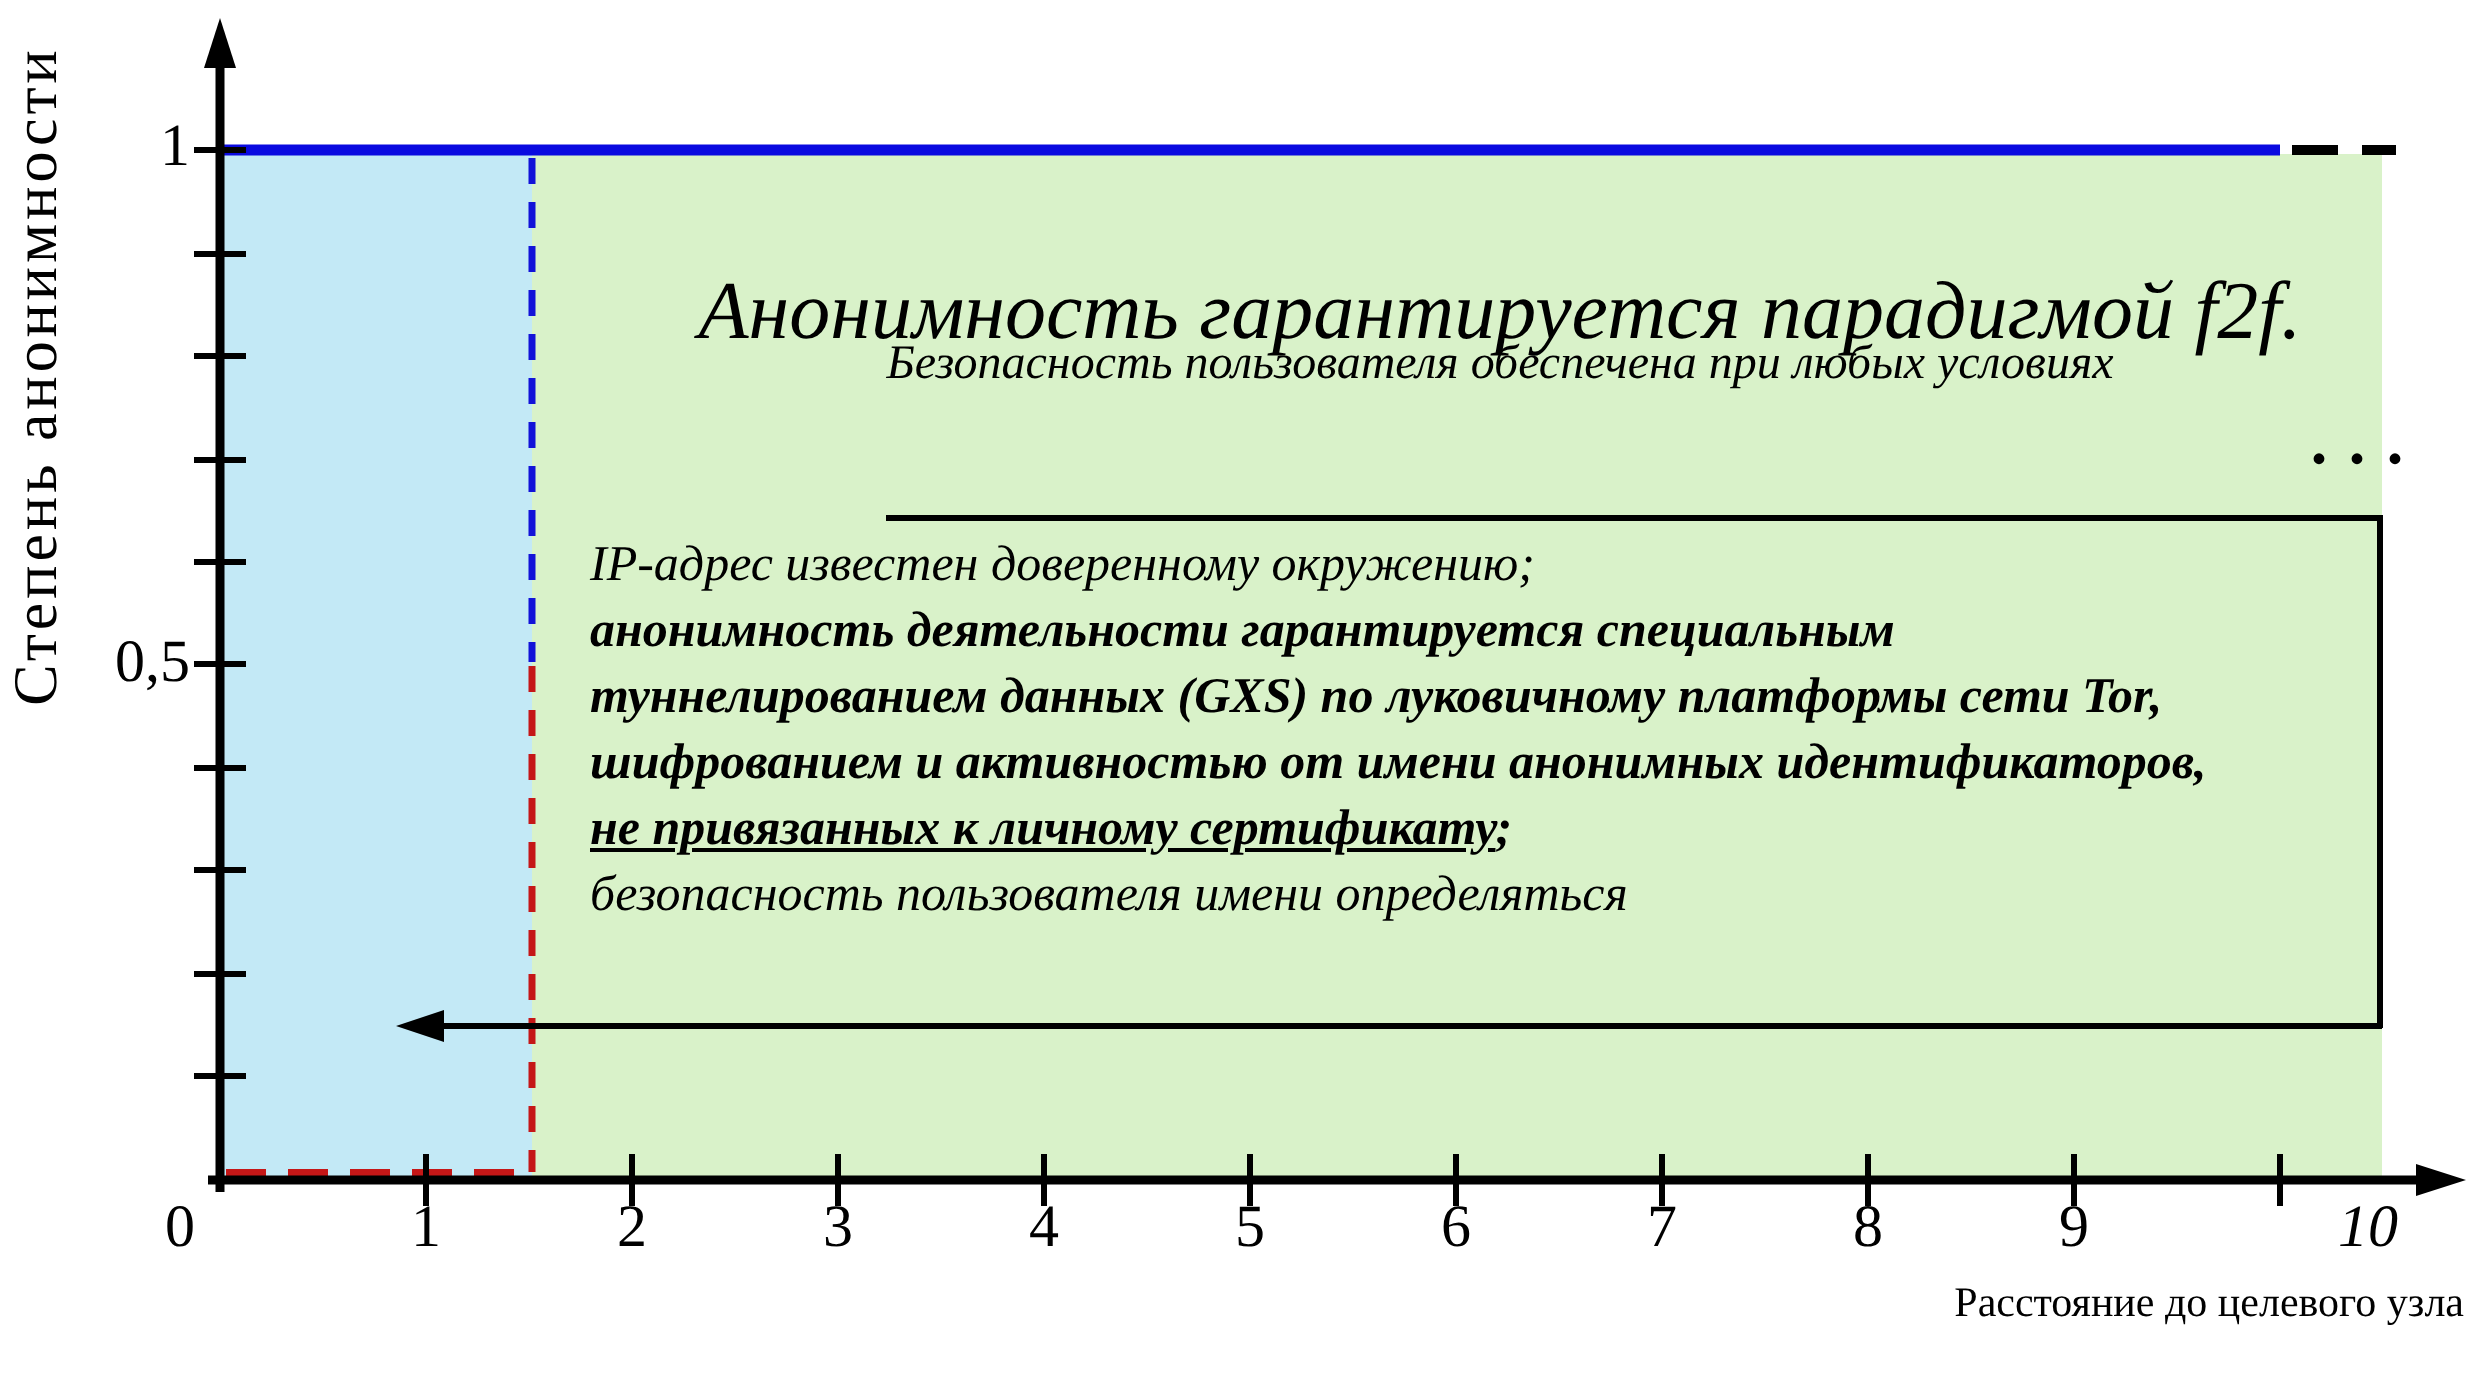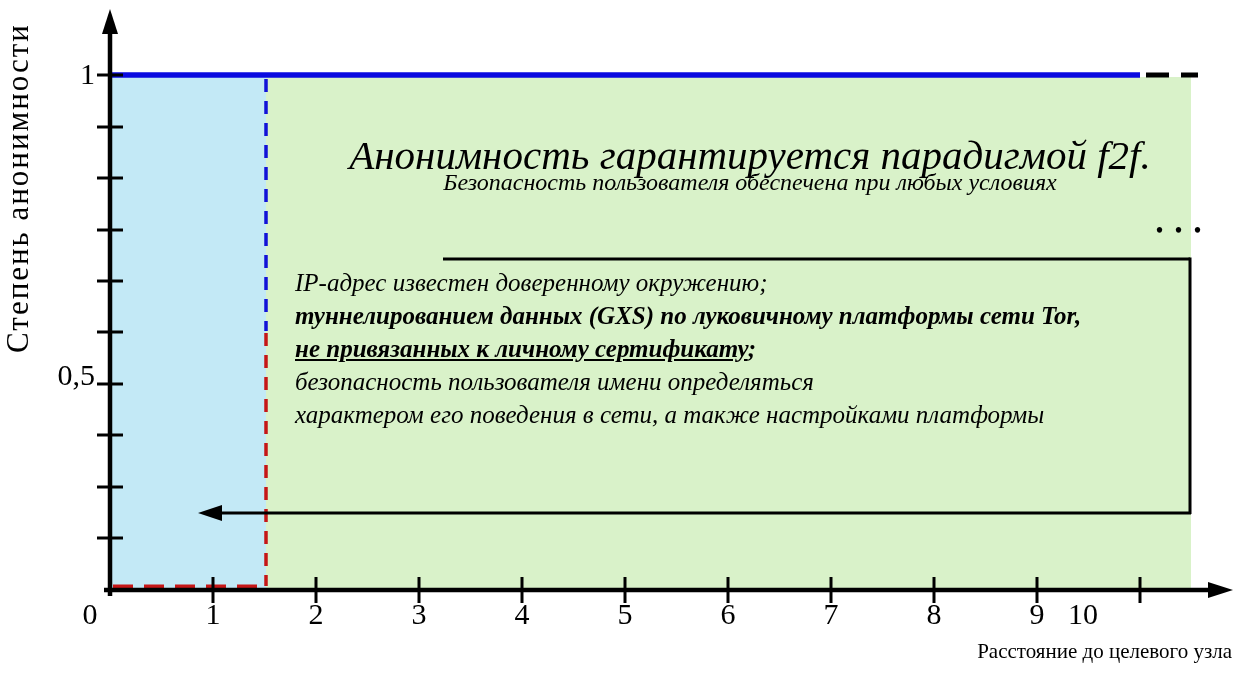--- a/index.html
+++ b/index.html
@@ -83,33 +83,34 @@
   <div id="x-tick-labels">
       <span class="xtick" style="left: 213px;">1</span>
       <span class="xtick" style="left: 316px;">2</span>
       <span class="xtick" style="left: 419px;">3</span>
       <span class="xtick" style="left: 522px;">4</span>
       <span class="xtick" style="left: 625px;">5</span>
       <span class="xtick" style="left: 728px;">6</span>
       <span class="xtick" style="left: 831px;">7</span>
       <span class="xtick" style="left: 934px;">8</span>
       <span class="xtick" style="left: 1037px;">9</span>
-      <span class="xtick" style="left: 1083px;">10</span>
+      <span class="xtick" style="left: 1184px; font-style: italic;">10</span>
     </div>
   <div id="y-tick-labels">
       <span class="ytick" style="top: 75px;">1</span>
-      <span class="ytick" style="top: 332.5px; margin-top: 43px;">0,5</span>
+      <span class="ytick" style="top: 332.5px;">0,5</span>
     </div>
 
   <div class="txt headline hl1">Анонимность гарантируется парадигмой f2f.</div>
   <div class="txt headline hl2">Безопасность пользователя обеспечена при любых условиях</div>
 
   <div class="txt dots">•••</div>
 
   <div class="txt callout-text">
     <div>IP-адрес известен доверенному окружению;</div>
+    <div class="b">анонимность деятельности гарантируется специальным</div>
     <div class="b">туннелированием данных (GXS) по луковичному платформы сети Tor,</div>
+    <div class="b">шифрованием и активностью от имени анонимных идентификаторов,</div>
     <div class="b"><span class="u">не привязанных к личному сертификату</span><span>;</span></div>
     <div>безопасность пользователя имени определяться</div>
-    <div>характером его поведения в сети, а также настройками платформы</div>
   </div>
 
 </div>
 
 </body></html>

